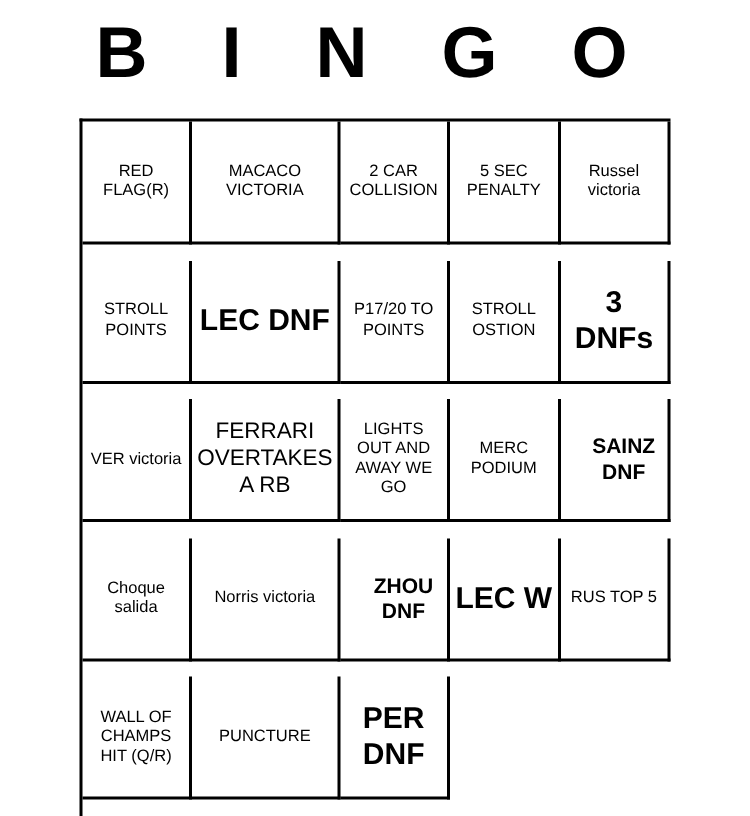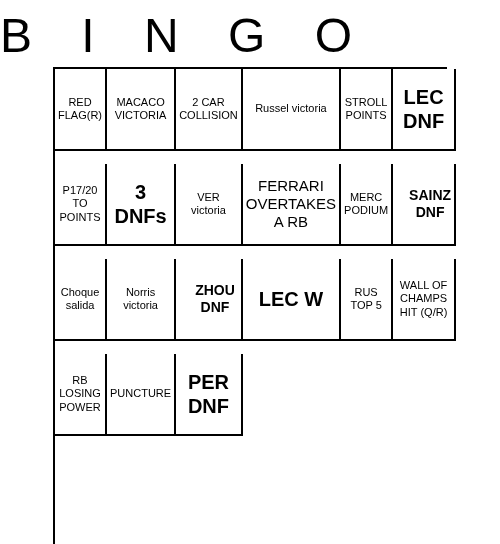--- a/index.html
+++ b/index.html
@@ -7,29 +7,29 @@
       width: 500px;
       height: 544px;
       display: flex;
       flex-direction: column;
       align-items: center;
       background: #fff;
       font-family: Arial, sans-serif;
     }
     .bingo-title {
       font-size: 48px;
-      font-weight: normal;
+      font-weight: bold;
       letter-spacing: 18px;
-      text-align: left;
-      padding: 8px 0 4px 0;
+      text-align: center;
+      padding: 8px 0 16px 0;
       width: 100%;
     }
     .bingo-grid {
       display: grid;
-      grid-template-columns: repeat(6, 1fr);
+      grid-template-columns: repeat(5, 1fr);
       grid-template-rows: repeat(5, 1fr);
       border-left: 2px solid #000;
       border-top: 2px solid #000;
       width: 394px;
       flex: 1;
     }
     .cell {
       border-right: 2px solid #000;
       border-bottom: 2px solid #000;
       display: flex;
@@ -57,31 +57,33 @@
   </style>
 </head>
 <body>
 
 <div class="bingo-title">B I N G O</div>
 
 <div class="bingo-grid" id="grid">
 <div class="cell">RED FLAG(R)</div>
     <div class="cell">MACACO VICTORIA</div>
     <div class="cell">2 CAR COLLISION</div>
+    <div class="cell">5 SEC PENALTY</div>
     <div class="cell">Russel victoria</div>
     <div class="cell">STROLL POINTS</div>
     <div class="cell large">LEC DNF</div>
     <div class="cell">P17/20 TO POINTS</div>
+    <div class="cell">STROLL OSTION</div>
     <div class="cell large">3 DNFs</div>
     <div class="cell">VER victoria</div>
     <div class="cell small">FERRARI OVERTAKES A RB</div>
+    <div class="cell">LIGHTS OUT AND AWAY WE GO</div>
     <div class="cell">MERC PODIUM</div>
     <div class="cell medium">SAINZ DNF</div>
     <div class="cell">Choque salida</div>
     <div class="cell">Norris victoria</div>
     <div class="cell medium">ZHOU DNF</div>
     <div class="cell large">LEC W</div>
     <div class="cell">RUS TOP 5</div>
     <div class="cell">WALL OF CHAMPS HIT (Q/R)</div>
-    <div class="cell">RB LOSING POWER</div>
     <div class="cell">PUNCTURE</div>
     <div class="cell large">PER DNF</div>
   </div>
 
 </body></html>

